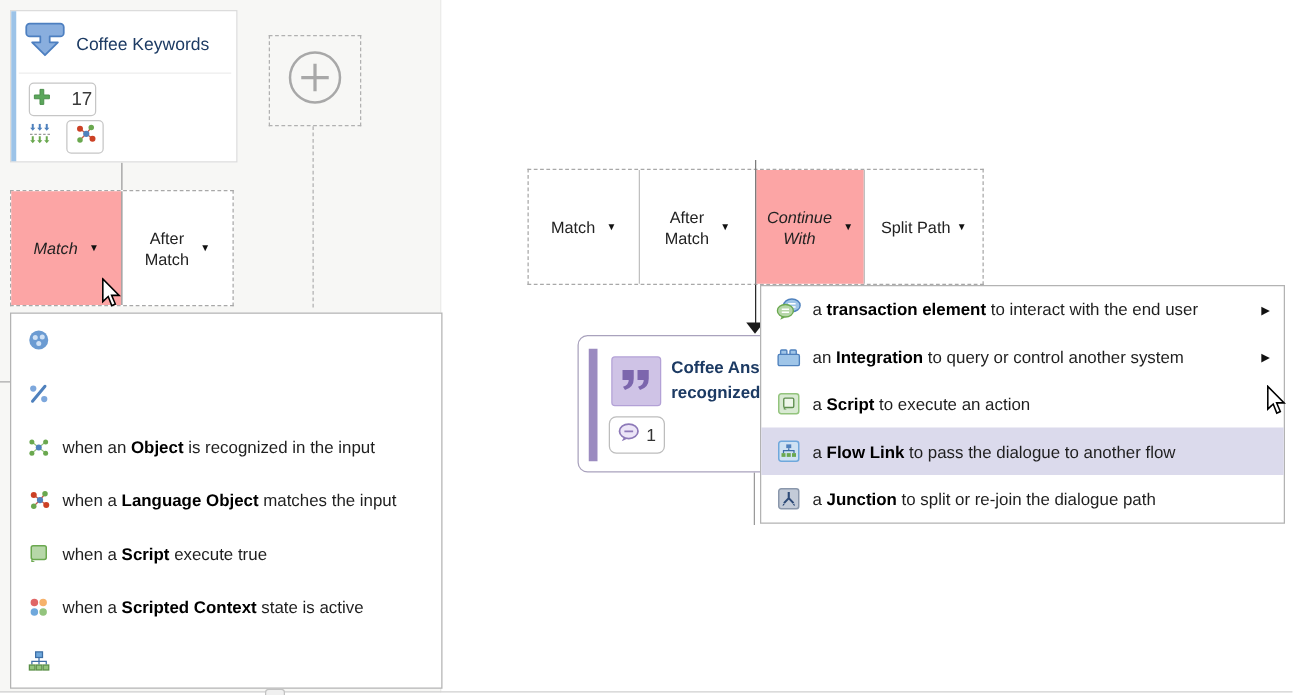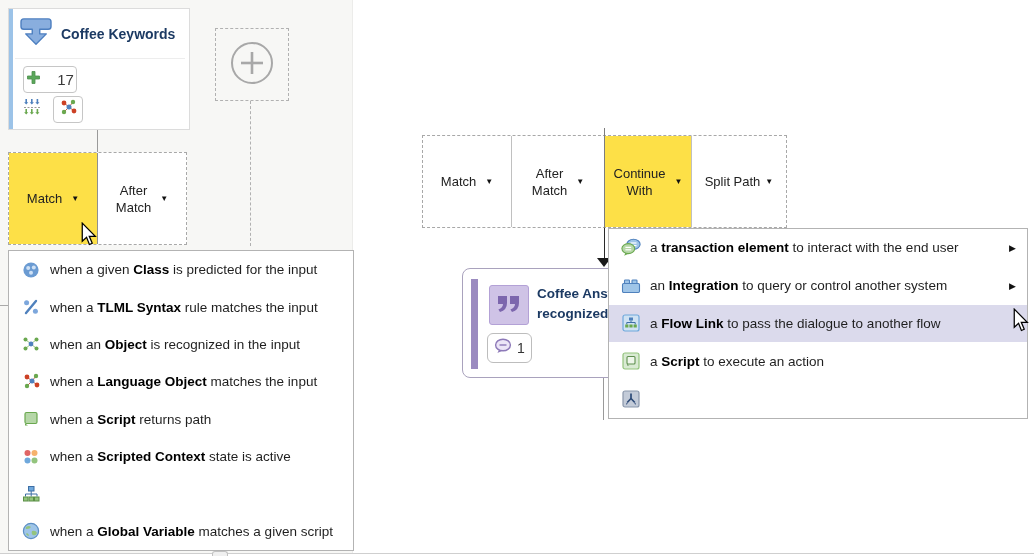--- a/index.html
+++ b/index.html
@@ -14,21 +14,21 @@
 
   
   #left-canvas { left:0; top:0; width:353px; height:554px; background:#f7f7f5; border-right:1px solid #ececea; }
   #bottom-edge { left:0; top:553px; width:1034px; height:1px; background:#cfcfcf; }
 
   
   #keywords-node { left:8; top:8; }
   #keywords-node { left:8px; top:8px; width:182px; height:122px; background:#fff; border:1px solid #dcdcdc; z-index:2; }
   #kw-accent { left:0; top:0; width:4px; height:120px; background:#9cc3e8; }
   #kw-header { left:10px; top:8px; display:flex; align-items:center; gap:8px; }
-  #kw-title { font-size:14px; font-weight:bold; color:#1c3a63; }
+  #kw-title { font-size:14px; font-weight:normal; color:#1c3a63; }
   #kw-divider { left:6px; top:49px; width:170px; height:1px; background:#ededed; }
   #kw-count-badge { left:14px; top:57px; width:54px; height:27px; border:1px solid #c6c6c6; border-radius:4px; background:#fff; display:flex; align-items:center; justify-content:center; gap:16px; }
   #kw-count { font-size:15px; color:#3a3a3a; }
   #kw-order-icon { left:14px; top:90px; }
   #kw-molecule-btn { left:44px; top:87px; width:30px; height:27px; border:1px solid #c6c6c6; border-radius:4px; background:#fff; display:flex; align-items:center; justify-content:center; }
 
   
   #plus-box { left:215px; top:28px; width:74px; height:73px; border:1px dashed #b1b1b1; display:flex; align-items:center; justify-content:center; background:transparent; }
 
   
@@ -40,21 +40,21 @@
   #conn-arrow-line { left:604px; top:228px; height:31px; background:#2a2a2a; z-index:3; }
   #conn-arrow-head { left:597px; top:258px; width:0; height:0; border-left:7px solid transparent; border-right:7px solid transparent; border-top:9px solid #1a1a1a; z-index:3; }
   #conn-answer-down { left:603px; top:378px; height:42px; z-index:1; }
 
   
   .toolbar { border:1px dashed #a8a8a8; background:#fff; display:flex; z-index:2; }
   #left-toolbar { left:8px; top:152px; width:179px; height:93px; }
   #right-toolbar { left:422px; top:135px; width:365px; height:93px; }
   .tab { display:flex; align-items:center; justify-content:center; gap:9px; font-size:13px; color:#222; text-align:center; }
   .tab .two-line { line-height:17px; }
-  .tab-highlight { background:#fde047; }
+  .tab-highlight { background:#fca5a5;font-style:italic; }
   .caret { font-size:8px; color:#111; }
   .tab-divider { width:1px; background:#c0c0c0; }
 
   
   .menu { background:#fff; border:1px solid #b3b3b3; display:flex; flex-direction:column; z-index:6; }
   #left-menu  { left:8px; top:250px; width:346px; height:301px; }
   #right-menu { left:608px; top:228px; width:420px; height:191px; }
   .menu-row { flex:1; display:flex; align-items:center; padding-left:12px; gap:9px; font-size:13.5px; color:#1f1f1f; white-space:nowrap; }
   .menu-row b { color:#000; }
   .menu-row.highlight { background:#dbdaec; }
@@ -170,31 +170,29 @@
 <div class="abs menu" id="left-menu">
   <div class="menu-row">
     <span class="mi">
       <svg width="18" height="18" viewBox="0 0 18 18">
           <circle cx="9" cy="9" r="7.6" fill="#6b9bd2"></circle>
           <circle cx="6.2" cy="7" r="2" fill="#cfe1f5"></circle>
           <circle cx="11.8" cy="6.6" r="2" fill="#cfe1f5"></circle>
           <circle cx="9" cy="11.8" r="2" fill="#cfe1f5"></circle>
         </svg>
     </span>
-    <span><span>when a given </span><b>Class</b><span> is predicted for the input</span></span>
   </div>
   <div class="menu-row">
     <span class="mi">
       <svg width="18" height="18" viewBox="0 0 18 18">
           <line x1="4" y1="15" x2="14" y2="3" stroke="#4f81bd" stroke-width="2.4" stroke-linecap="round"></line>
           <circle cx="4.6" cy="4.8" r="2.5" fill="#7da7dc"></circle>
           <circle cx="13.4" cy="13.2" r="2.5" fill="#7da7dc"></circle>
         </svg>
     </span>
-    <span><span>when a </span><b>TLML Syntax</b><span> rule matches the input</span></span>
   </div>
   <div class="menu-row">
     <span class="mi">
       <svg width="18" height="18" viewBox="0 0 18 18">
           <g stroke="#93c47d" stroke-width="1">
             <line x1="9" y1="9" x2="3.5" y2="4.5"></line>
             <line x1="9" y1="9" x2="14.5" y2="4.5"></line>
             <line x1="9" y1="9" x2="3.5" y2="13.5"></line>
             <line x1="9" y1="9" x2="14.5" y2="13.5"></line>
           </g>
@@ -225,21 +223,21 @@
     </span>
     <span><span>when a </span><b>Language Object</b><span> matches the input</span></span>
   </div>
   <div class="menu-row">
     <span class="mi">
       <svg width="18" height="18" viewBox="0 0 18 18">
           <rect x="3" y="2.5" width="12" height="11" rx="1.5" fill="#b6d7a8" stroke="#6aa84f" stroke-width="1.2"></rect>
           <path d="M3,13.5 l3,2 h-3 z" fill="#6aa84f"></path>
         </svg>
     </span>
-    <span><span>when a </span><b>Script</b><span> returns path</span></span>
+    <span><span>when a </span><b>Script</b><span> execute true</span></span>
   </div>
   <div class="menu-row">
     <span class="mi">
       <svg width="18" height="18" viewBox="0 0 18 18">
           <circle cx="5.5" cy="5" r="3" fill="#e06666"></circle>
           <circle cx="12.5" cy="5" r="3" fill="#f6b26b"></circle>
           <circle cx="5.5" cy="12.5" r="3" fill="#6fa8dc"></circle>
           <circle cx="12.5" cy="12.5" r="3" fill="#93c47d"></circle>
         </svg>
     </span>
@@ -248,31 +246,20 @@
   <div class="menu-row">
     <span class="mi">
       <svg width="18" height="18" viewBox="0 0 18 18">
           <rect x="6.5" y="1.5" width="5.5" height="4.5" fill="#6fa8dc" stroke="#3d6ea5" stroke-width="1"></rect>
           <path d="M9.2,6 v3 M3.5,11.5 v-2.5 h11.5 v2.5 M9.2,9 v2.5" fill="none" stroke="#3d6ea5" stroke-width="1"></path>
           <rect x="1.5" y="12" width="4.5" height="4" fill="#93c47d" stroke="#5a8f46" stroke-width="1"></rect>
           <rect x="7" y="12" width="4.5" height="4" fill="#93c47d" stroke="#5a8f46" stroke-width="1"></rect>
           <rect x="12.5" y="12" width="4.5" height="4" fill="#93c47d" stroke="#5a8f46" stroke-width="1"></rect>
         </svg>
     </span>
-  </div>
-  <div class="menu-row">
-    <span class="mi">
-      <svg width="18" height="18" viewBox="0 0 18 18">
-          <circle cx="9" cy="9" r="7.6" fill="#9fc5e8" stroke="#5c8fc4" stroke-width="1.2"></circle>
-          <path d="M4,5 q3,-2 5,0 q-1,2 -4,2 q-2,0 -1,-2 z" fill="#93c47d"></path>
-          <path d="M10,9 q4,-1 5,2 q-1,3 -4,2 q-2,-1 -1,-4 z" fill="#93c47d"></path>
-          <path d="M5,11 q2,1 2,3 q-2,0 -3,-2 z" fill="#93c47d"></path>
-        </svg>
-    </span>
-    <span><span>when a </span><b>Global Variable</b><span> matches a given script</span></span>
   </div>
 </div>
 
 <div class="abs toolbar" id="right-toolbar">
   <div class="tab" style="width:88px;">
     <span>Match</span>
     <span class="caret">▼</span>
   </div>
   <div class="tab-divider"></div>
   <div class="tab" style="width:92px;">
@@ -341,52 +328,53 @@
     <span class="mi">
       <svg width="20" height="18" viewBox="0 0 20 18">
         <rect x="3.5" y="3" width="5" height="4" rx="0.8" fill="#9fc5e8" stroke="#4f81bd" stroke-width="1.1"></rect>
         <rect x="11" y="3" width="5" height="4" rx="0.8" fill="#9fc5e8" stroke="#4f81bd" stroke-width="1.1"></rect>
         <rect x="1.5" y="6.5" width="17" height="9" rx="1.2" fill="#9fc5e8" stroke="#4f81bd" stroke-width="1.1"></rect>
       </svg>
     </span>
     <span><span>an </span><b>Integration</b><span> to query or control another system</span></span>
     <span class="submenu-arrow">▶</span>
   </div>
+  <div class="menu-row">
+    <span class="mi">
+      <svg width="18" height="18" viewBox="0 0 18 18">
+        <rect x="1" y="1" width="16" height="16" rx="2" fill="#d9ead3" stroke="#93c47d" stroke-width="1.2"></rect>
+        <rect x="5" y="4.5" width="8" height="7.5" rx="1" fill="#eef6ea" stroke="#5f8f4f" stroke-width="1.1"></rect>
+        <path d="M5,12 l2.4,1.6 h-2.4 z" fill="#5f8f4f"></path>
+      </svg>
+    </span>
+    <span><span>a </span><b>Script</b><span> to execute an action</span></span>
+  </div>
   <div class="menu-row highlight">
     <span class="mi">
       <svg width="18" height="18" viewBox="0 0 18 18">
         <rect x="1" y="1" width="16" height="16" rx="2" fill="#cfe2f3" stroke="#6fa8dc" stroke-width="1.2"></rect>
         <rect x="7" y="3.5" width="4" height="3" fill="#4f81bd"></rect>
         <path d="M9,6.5 v2 M4.8,10.5 v-2 h8.4 v2" fill="none" stroke="#3d6ea5" stroke-width="1"></path>
         <rect x="3.2" y="10.5" width="3.2" height="3" fill="#6aa84f"></rect>
         <rect x="7.4" y="10.5" width="3.2" height="3" fill="#6aa84f"></rect>
         <rect x="11.6" y="10.5" width="3.2" height="3" fill="#6aa84f"></rect>
       </svg>
     </span>
     <span><span>a </span><b>Flow Link</b><span> to pass the dialogue to another flow</span></span>
   </div>
   <div class="menu-row">
     <span class="mi">
       <svg width="18" height="18" viewBox="0 0 18 18">
-        <rect x="1" y="1" width="16" height="16" rx="2" fill="#d9ead3" stroke="#93c47d" stroke-width="1.2"></rect>
-        <rect x="5" y="4.5" width="8" height="7.5" rx="1" fill="#eef6ea" stroke="#5f8f4f" stroke-width="1.1"></rect>
-        <path d="M5,12 l2.4,1.6 h-2.4 z" fill="#5f8f4f"></path>
-      </svg>
-    </span>
-    <span><span>a </span><b>Script</b><span> to execute an action</span></span>
-  </div>
-  <div class="menu-row">
-    <span class="mi">
-      <svg width="18" height="18" viewBox="0 0 18 18">
         <rect x="1" y="1" width="16" height="16" rx="2" fill="#c3cbd8" stroke="#8a97ab" stroke-width="1.2"></rect>
         <path d="M9,3.5 v5 M9,8.5 L5.2,12.5 M9,8.5 L12.8,12.5" fill="none" stroke="#2d4a77" stroke-width="1.7"></path>
         <path d="M5.8,13.8 l-1.8,1 l0.6,-2 z" fill="#2d4a77"></path>
         <path d="M12.2,13.8 l1.8,1 l-0.6,-2 z" fill="#2d4a77"></path>
       </svg>
     </span>
+    <span><span>a </span><b>Junction</b><span> to split or re-join the dialogue path</span></span>
   </div>
 </div>
 
 <div class="abs" id="menu-bottom-artifact"></div>
 
 <span class="abs cursor" id="cursor-left">
   <svg width="17" height="25" viewBox="0 0 14 22">
     <path d="M1.5,1 L1.5,17 L5.3,13.4 L7.8,19.8 L10.3,18.7 L7.7,12.6 L13,12.6 Z" fill="#ffffff" stroke="#000000" stroke-width="1.1"></path>
   </svg>
 </span>

